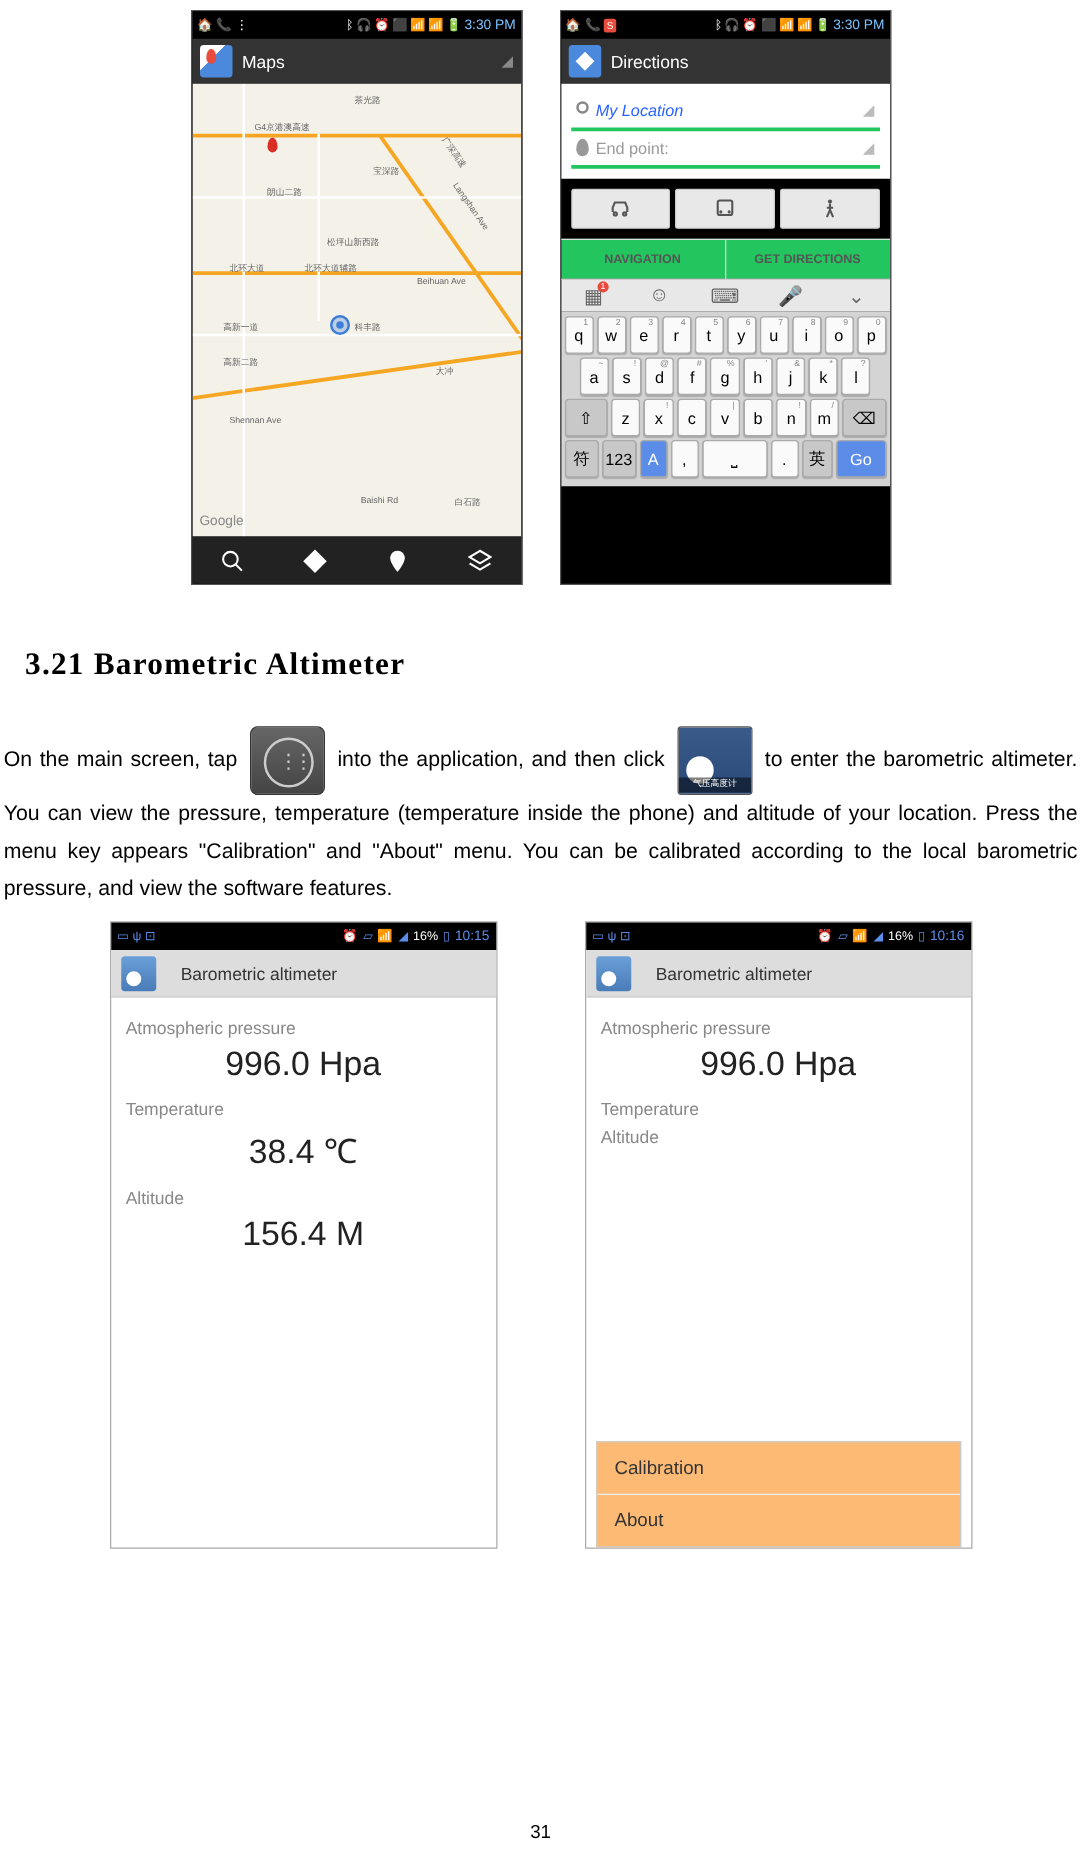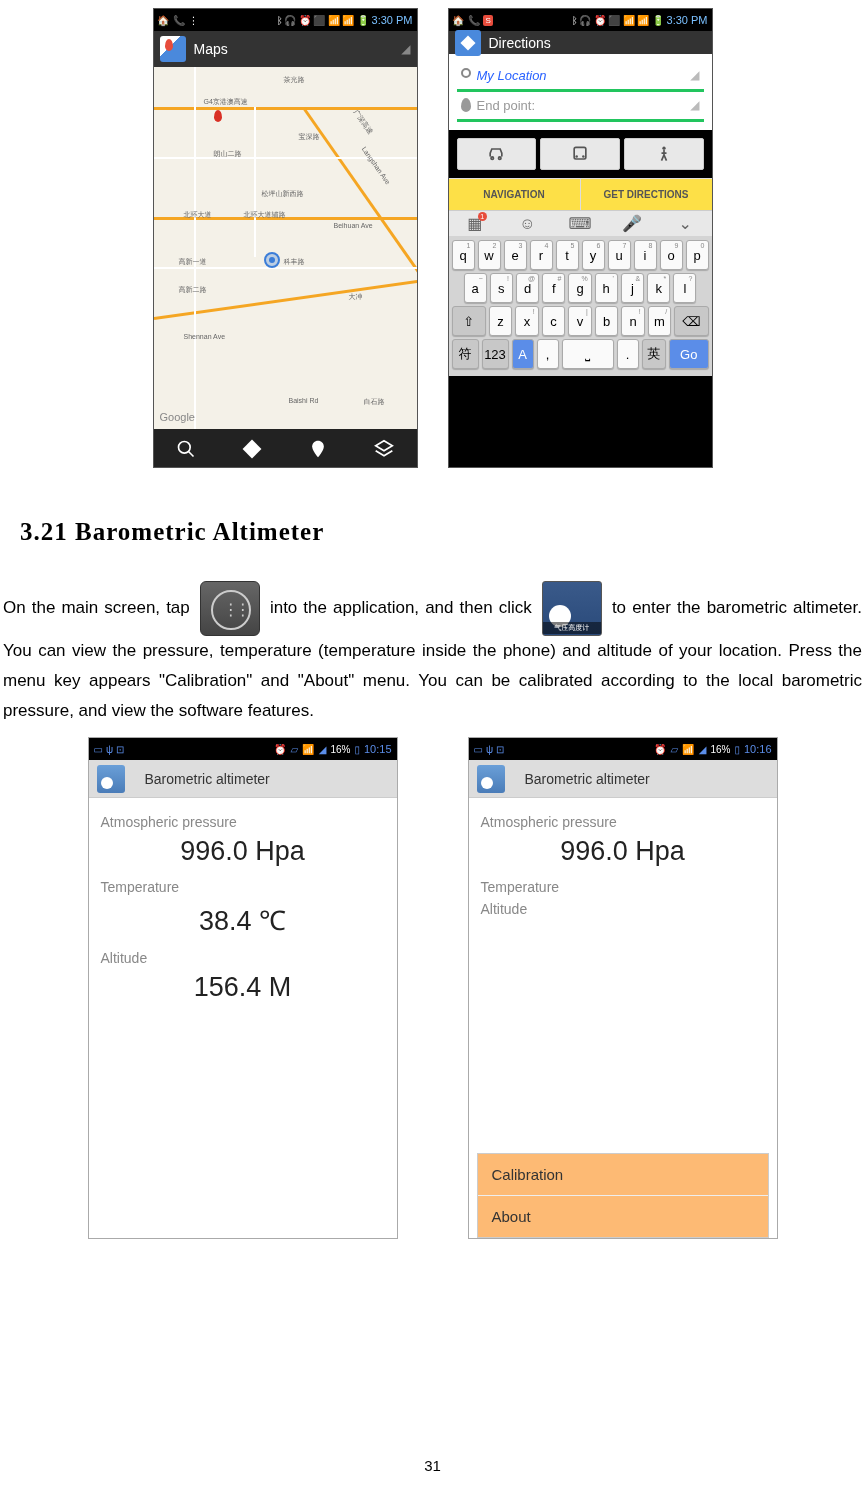--- a/index.html
+++ b/index.html
@@ -30,37 +30,37 @@
     .map-orange-road.diag { transform-origin: left; }
     .map-location-dot { position: absolute; width: 16px; height: 16px; border: 2px solid #3b7dd8; border-radius: 50%; background: rgba(59,125,216,0.3); }
     .map-location-dot::after { content: ''; position: absolute; width: 6px; height: 6px; background: #3b7dd8; border-radius: 50%; left: 3px; top: 3px; }
     .map-red-pin { position: absolute; width: 8px; height: 12px; background: #d93025; border-radius: 50% 50% 50% 50% / 60% 60% 40% 40%; }
     .google-logo { position: absolute; bottom: 6px; left: 6px; font-size: 11px; color: #888; font-weight: 500; }
     
     .maps-bottom { height: 40px; background: #222; display: flex; align-items: center; justify-content: space-around; }
     .maps-btn { width: 40px; height: 28px; display: flex; align-items: center; justify-content: center; color: #ddd; }
     
     
-    .dir-header { height: 23px; background: #333; display: flex; align-items: center; padding: 0 6px; gap: 8px; }
+    .dir-header { height: 36px; background: #333; display: flex; align-items: center; padding: 0 6px; gap: 8px; }
     .dir-icon { width: 26px; height: 26px; background: #4a89dc; border-radius: 3px; display: flex; align-items: center; justify-content: center; }
     .dir-icon svg { fill: #fff; }
     .dir-title { color: #fff; font-size: 14px; }
     
     .dir-inputs { background: #fff; padding: 8px; }
     .dir-input-row { display: flex; border-bottom: 3px solid #22c55e; padding: 6px 4px; gap: 6px; }
     .dir-input-dot { width: 10px; height: 10px; border: 2px solid #888; border-radius: 50%; }
     .dir-input-pin { width: 10px; height: 14px; background: #999; border-radius: 50% 50% 50% 50% / 60% 60% 40% 40%; }
     .dir-input-text { flex: 1; font-size: 13px; }
     .dir-mylocation { color: #2962ff; font-style: italic; }
     .dir-endpoint { color: #999; }
     
     .dir-mode-tabs { display: flex; margin: 8px; gap: 4px; }
     .dir-mode-tab { flex: 1; height: 32px; background: #e8e8e8; border: 1px solid #ccc; border-radius: 2px; display: flex; align-items: center; justify-content: center; }
     
-    .dir-action-tabs { display: flex; background: #fde047; border-top: 1px solid #ddd; }
+    .dir-action-tabs { display: flex; background: #22c55e; border-top: 1px solid #ddd; }
     .dir-action-tab { flex: 1; text-align: center; padding: 10px 0; font-size: 10px; font-weight: bold; color: #555; border-right: 1px solid #ddd; }
     .dir-action-tab:last-child { border-right: none; }
     
     
     .keyboard-toolbar { height: 26px; background: #e8e8e8; display: flex; align-items: center; justify-content: space-around; border-top: 1px solid #ccc; }
     .kb-tool-icon { width: 18px; height: 18px; display: flex; align-items: center; justify-content: center; color: #666; }
     .kb-tool-icon.red-badge { position: relative; }
     .kb-tool-icon.red-badge::after { content: '1'; position: absolute; top: -3px; right: -3px; background: #e74c3c; color: #fff; font-size: 7px; width: 9px; height: 9px; border-radius: 50%; display: flex; align-items: center; justify-content: center; }
     
     .keyboard { background: #d4d4d4; padding: 4px 3px; }

